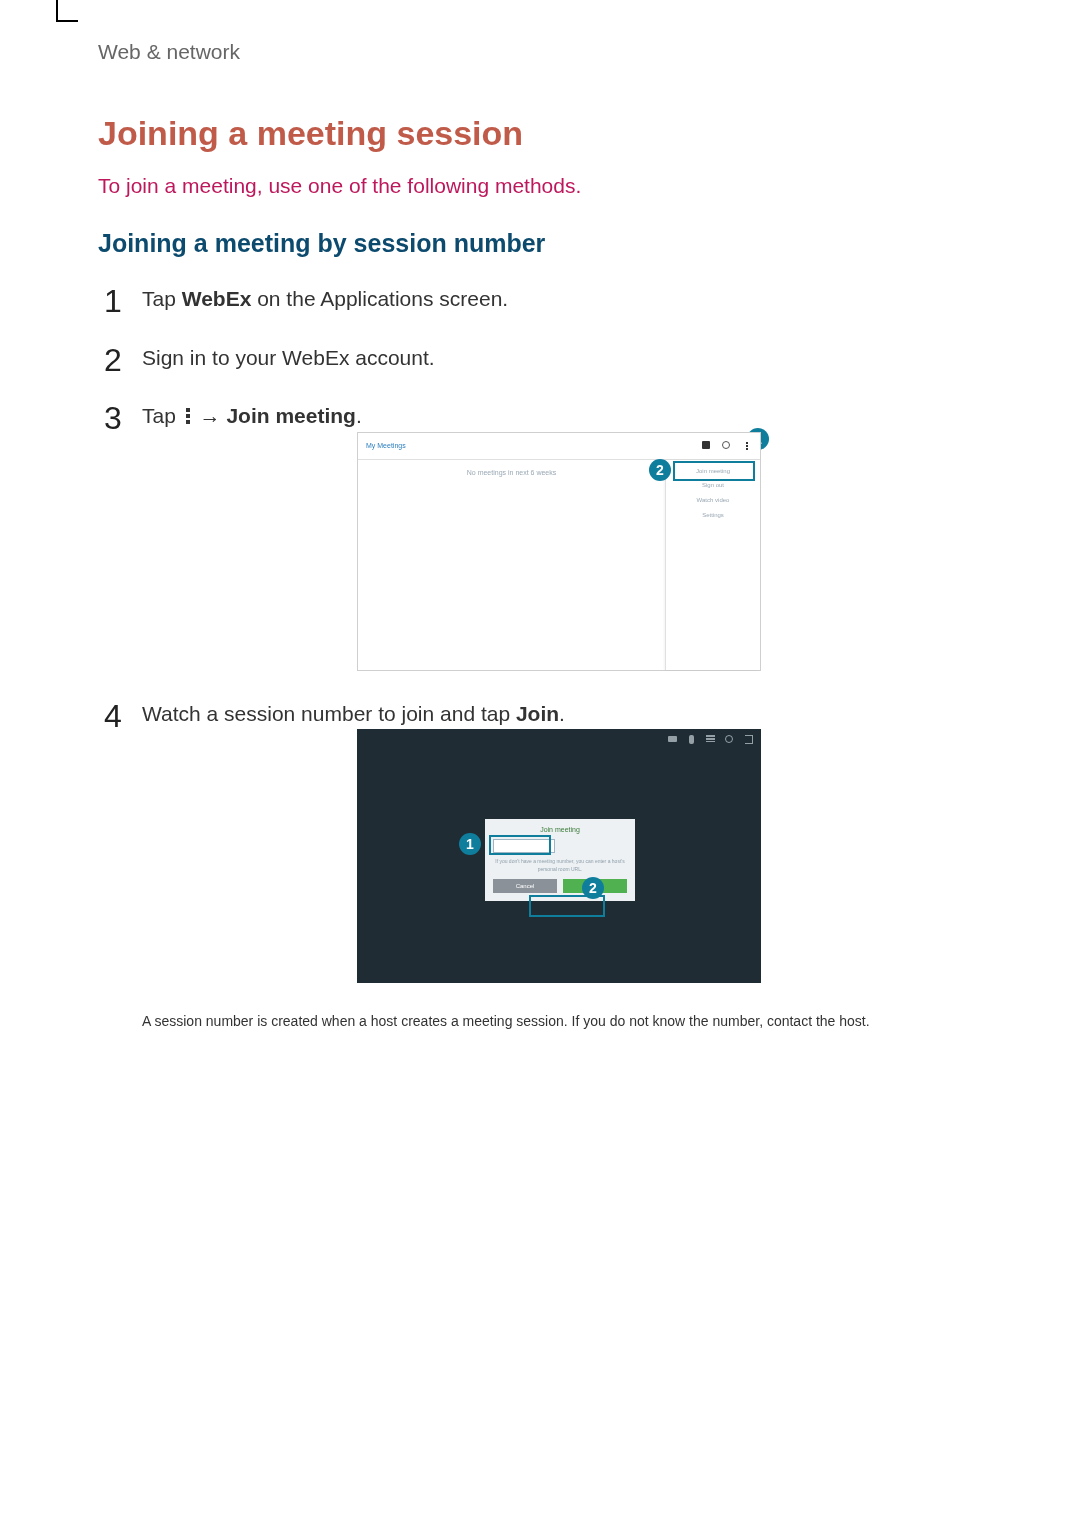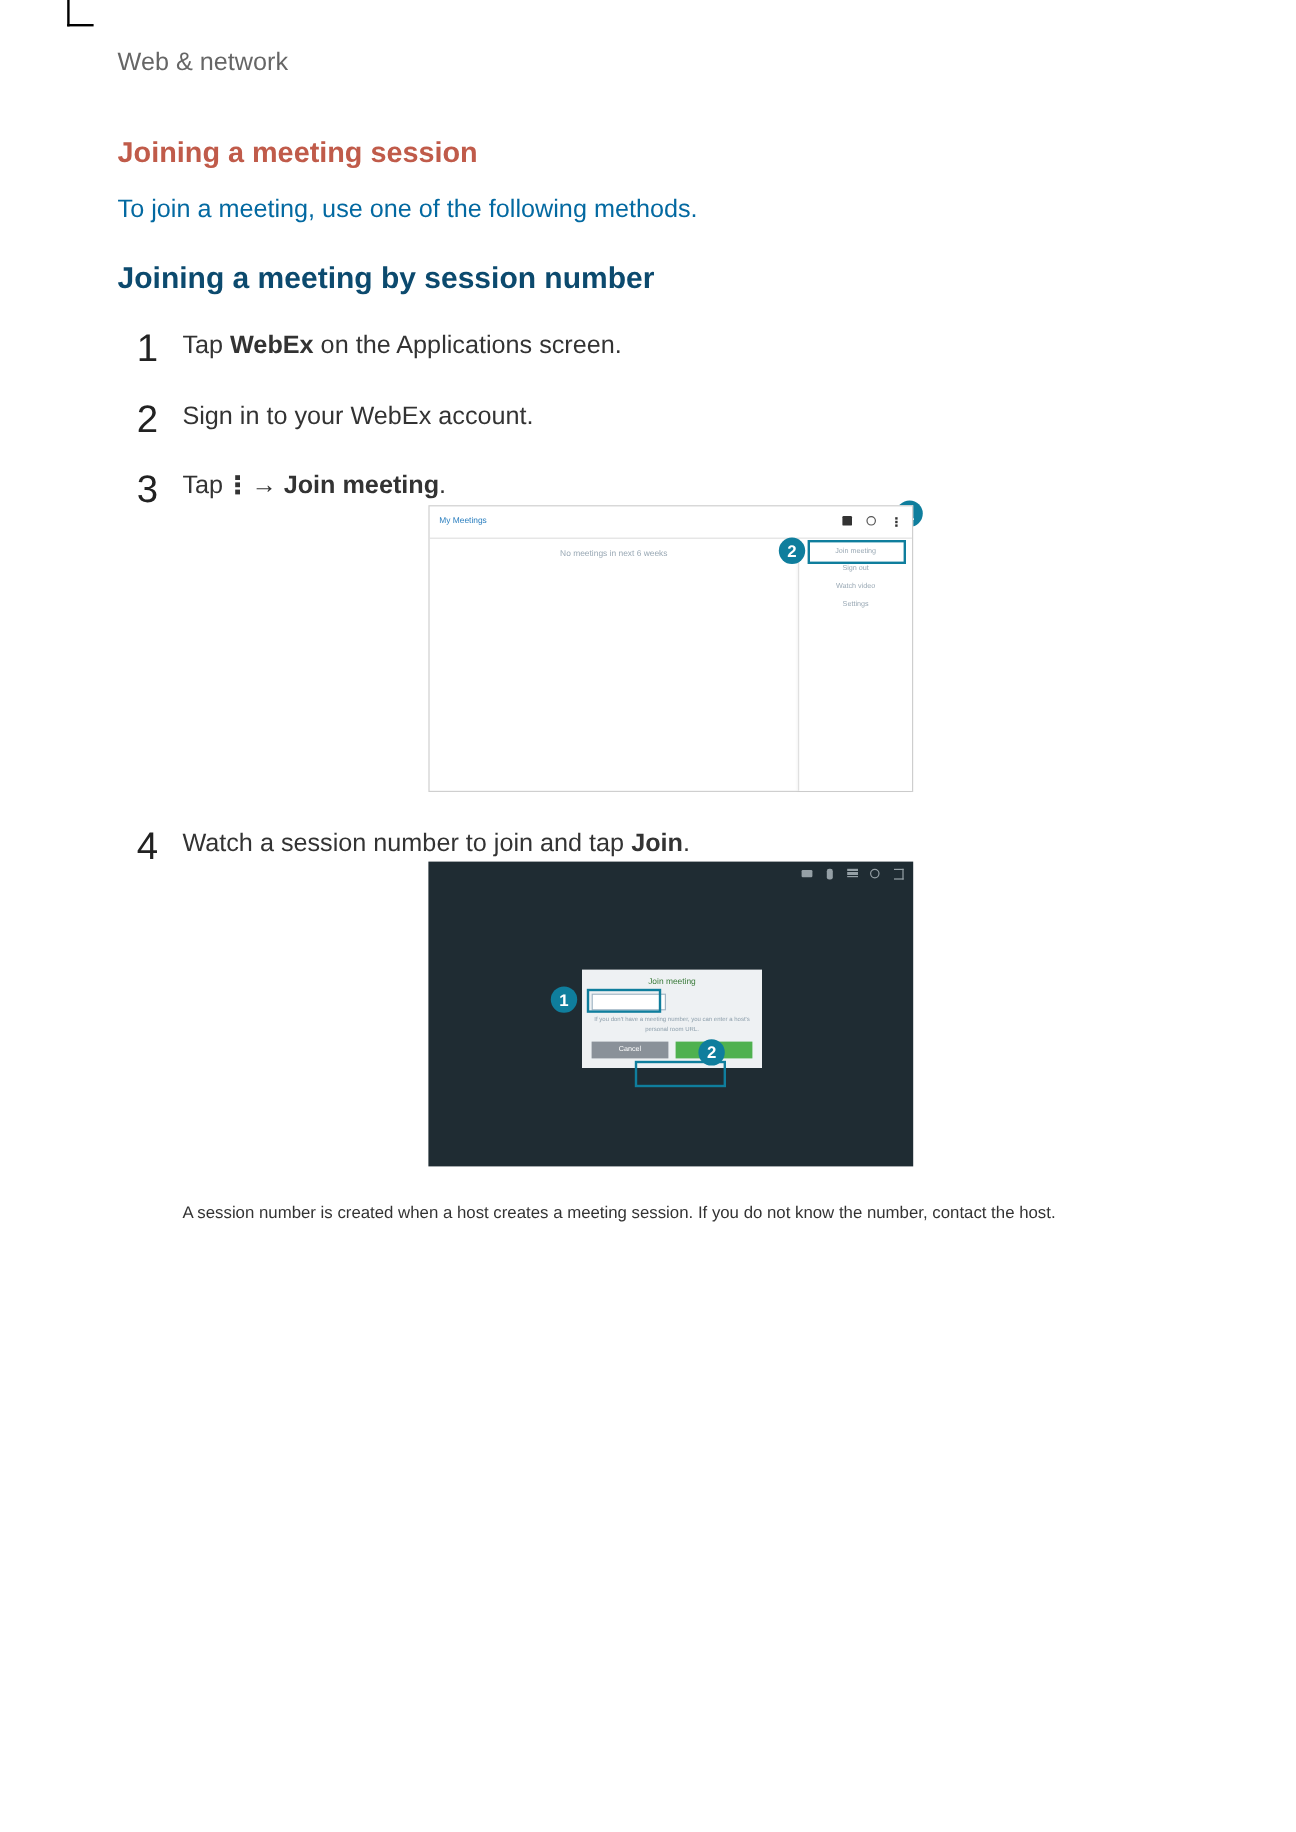--- a/index.html
+++ b/index.html
@@ -35,40 +35,40 @@
     background: #000;
   }
   .breadcrumb {
     font-size: 21px;
     color: #666;
     margin: 10px 0 50px 0;
     font-weight: 400;
   }
   h2.section-title {
     color: #c05b4a;
-    font-size: 24px;
+    font-size: 34px;
     font-weight: 700;
     margin: 0 0 18px 0;
   }
   .body-text {
     font-size: 21px;
     line-height: 1.45;
-    color: #0369a1;
+    color: #be185d;
     margin: 0 0 28px 0;
   }
   h3.sub-title {
     font-size: 25px;
     font-weight: 700;
     margin: 10px 0 26px 0;
     color: #0c4a6e;
   }
   ol.steps {
     list-style: none;
     padding: 0;
-    margin: 16px;
+    margin: 6px;
     counter-reset: step;
   }
   ol.steps > li {
     counter-increment: step;
     position: relative;
     padding-left: 38px;
     margin-bottom: 28px;
     font-size: 21px;
     line-height: 1.45;
   }

